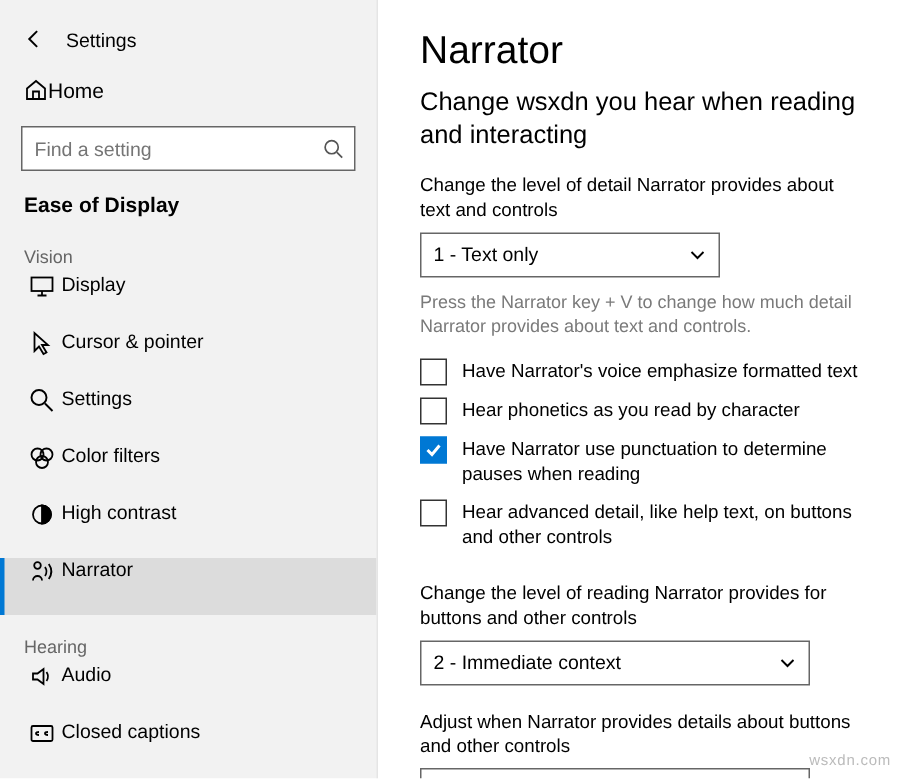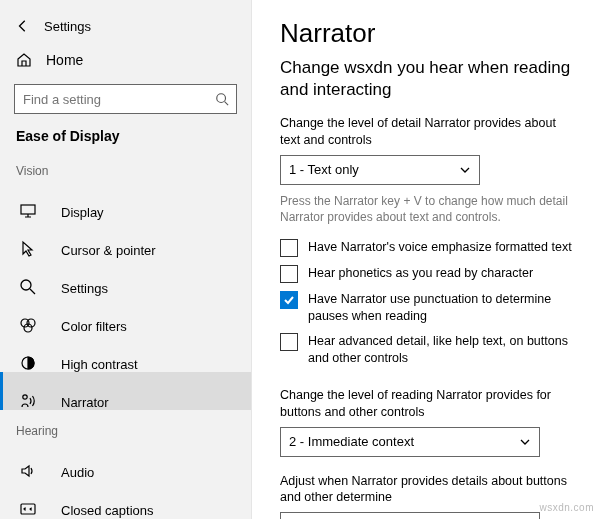--- a/index.html
+++ b/index.html
@@ -1,30 +1,30 @@
 <!DOCTYPE html>
 <html><head>
   <meta charset="utf-8">
   <style>
     * { box-sizing: border-box; margin: 0; padding: 0; }
     body { font-family: "Segoe UI", Arial, sans-serif; font-size: 13px; color: #000; background: #fff; width: 600px; height: 519px; overflow: hidden; display: flex; }
     .sidebar { width: 252px; background: #f2f2f2; border-right: 1px solid #e5e5e5; display: flex; flex-direction: column; padding-top: 10px; overflow-y: auto; }
     .sb-row { display: flex; align-items: center; height: 36px; padding-left: 16px; cursor: pointer; }
     .sb-row.back { height: 32px; gap: 14px; }
     .sb-row.back svg { width: 14px; height: 14px; }
-    .sb-row.home { gap: 14px; }
+    .sb-row.home { }
     .sb-row.home svg { width: 16px; height: 16px; }
     .sb-title { font-size: 13px; }
     .sb-home-label { font-size: 14px; }
     .search-wrap { margin: 6px 14px 10px 14px; border: 1px solid #666; background: #fff; display: flex; align-items: center; height: 30px; }
     .search-wrap input { flex: 1; border: none; outline: none; padding: 0 8px; font-size: 13px; height: 100%; background: transparent; }
     .search-wrap .search-icon { width: 30px; display: flex; align-items: center; justify-content: center; }
     .sb-section { font-weight: 600; font-size: 14px; padding: 4px 16px 6px 16px; }
     .sb-group-label { color: #666; font-size: 12px; padding: 14px 16px 4px 16px; }
-    .sb-item { display: flex; align-items: flex-end; gap: 24px; height: 38px; padding-left: 16px; cursor: pointer; font-size: 13px; border-left: 3px solid transparent; }
+    .sb-item { display: flex; align-items: flex-start; gap: 4px; height: 38px; padding-left: 16px; cursor: pointer; font-size: 13px; border-left: 3px solid transparent; }
     .sb-item.active { background: #dcdcdc; border-left: 3px solid #0078d4; }
     .sb-item .ic { width: 18px; height: 18px; display: flex; align-items: center; justify-content: center; flex-shrink: 0; }
     .main { flex: 1; padding: 18px 24px 0 28px; overflow-y: hidden; position: relative; }
     h1 { font-weight: 400; font-size: 26px; margin-bottom: 8px; }
     h2 { font-weight: 400; font-size: 17px; margin-bottom: 14px; line-height: 1.3; }
     .label { font-size: 12.5px; margin-bottom: 6px; line-height: 1.35; }
     .hint { font-size: 12px; color: #7a7a7a; margin: 8px 0 14px 0; line-height: 1.35; }
     .dropdown { border: 1px solid #666; height: 30px; display: flex; align-items: center; justify-content: space-between; padding: 0 8px; cursor: pointer; background: #fff; margin-bottom: 4px; }
     .dd-w1 { width: 200px; }
     .dd-w2 { width: 260px; }
@@ -198,20 +198,20 @@
   <div class="dropdown dd-w2">
     <span>2 - Immediate context</span>
     <span>
       <svg class="chev" viewBox="0 0 12 12" fill="none" stroke="#000" stroke-width="1.3">
           <path d="M2 4 L6 8 L10 4"></path>
         </svg>
     </span>
   </div>
 
   <div class="spacer"></div>
-  <div class="label">Adjust when Narrator provides details about buttons and other determine</div>
+  <div class="label">Adjust when Narrator provides details about buttons and other controls</div>
   <div class="dropdown dd-w2">
     
     
   </div>
 
   <div class="watermark">wsxdn.com</div>
 </div>
 
 </body></html>

